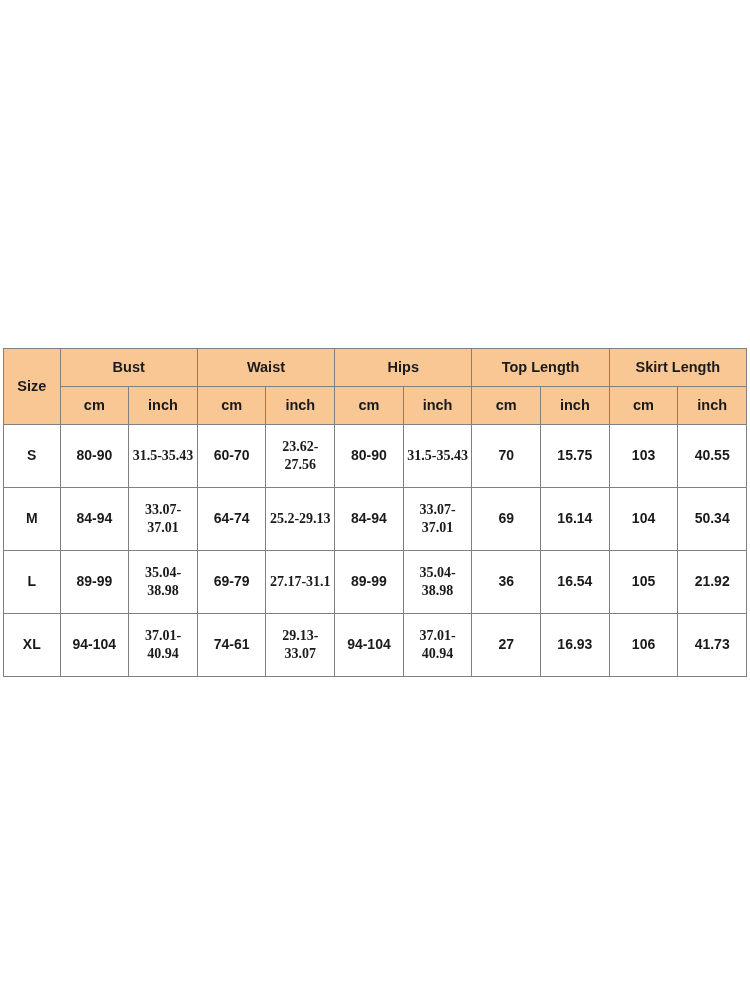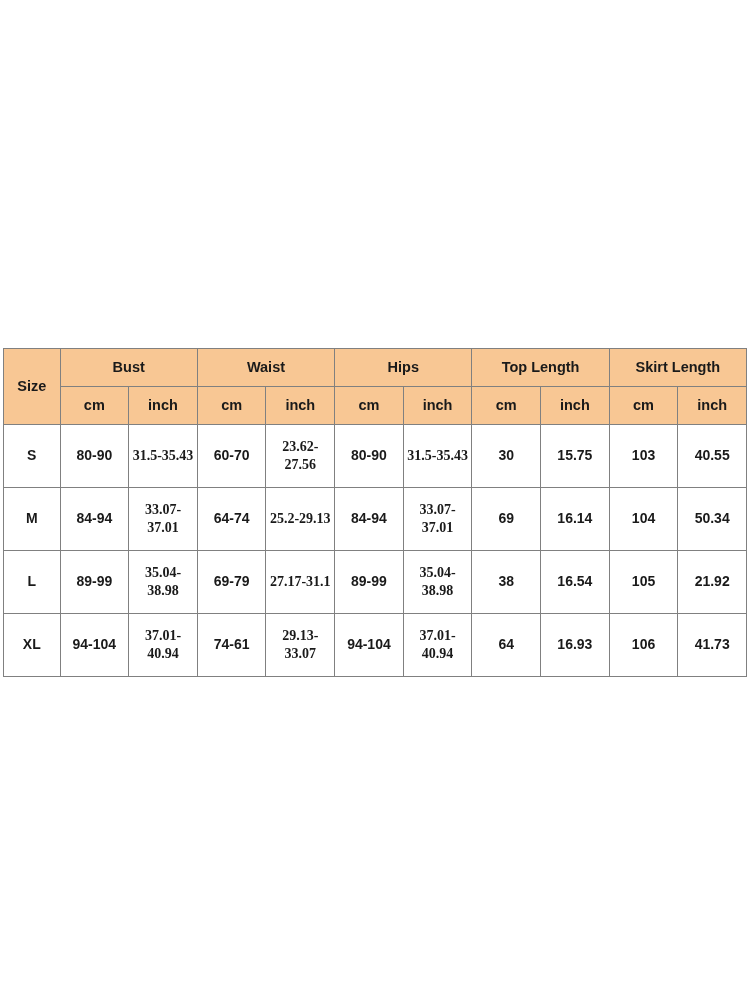--- a/index.html
+++ b/index.html
@@ -132,21 +132,21 @@
     </thead>
     <tbody>
       <tr>
         <td class="size-cell">S</td>
         <td>80-90</td>
         <td class="range-cell">31.5-35.43</td>
         <td>60-70</td>
         <td class="range-cell">23.62-27.56</td>
         <td>80-90</td>
         <td class="range-cell">31.5-35.43</td>
-        <td>30</td>
+        <td>70</td>
         <td>15.75</td>
         <td>103</td>
         <td>40.55</td>
       </tr>
       <tr>
         <td class="size-cell">M</td>
         <td>84-94</td>
         <td class="range-cell">33.07-37.01</td>
         <td>64-74</td>
         <td class="range-cell">25.2-29.13</td>
@@ -158,33 +158,33 @@
         <td>50.34</td>
       </tr>
       <tr>
         <td class="size-cell">L</td>
         <td>89-99</td>
         <td class="range-cell">35.04-38.98</td>
         <td>69-79</td>
         <td class="range-cell">27.17-31.1</td>
         <td>89-99</td>
         <td class="range-cell">35.04-38.98</td>
-        <td>38</td>
+        <td>36</td>
         <td>16.54</td>
         <td>105</td>
         <td>21.92</td>
       </tr>
       <tr>
         <td class="size-cell">XL</td>
         <td>94-104</td>
         <td class="range-cell">37.01-40.94</td>
         <td>74-61</td>
         <td class="range-cell">29.13-33.07</td>
         <td>94-104</td>
         <td class="range-cell">37.01-40.94</td>
-        <td>64</td>
+        <td>27</td>
         <td>16.93</td>
         <td>106</td>
         <td>41.73</td>
       </tr>
     </tbody>
   </table>
 </div>
 
 </body></html>

